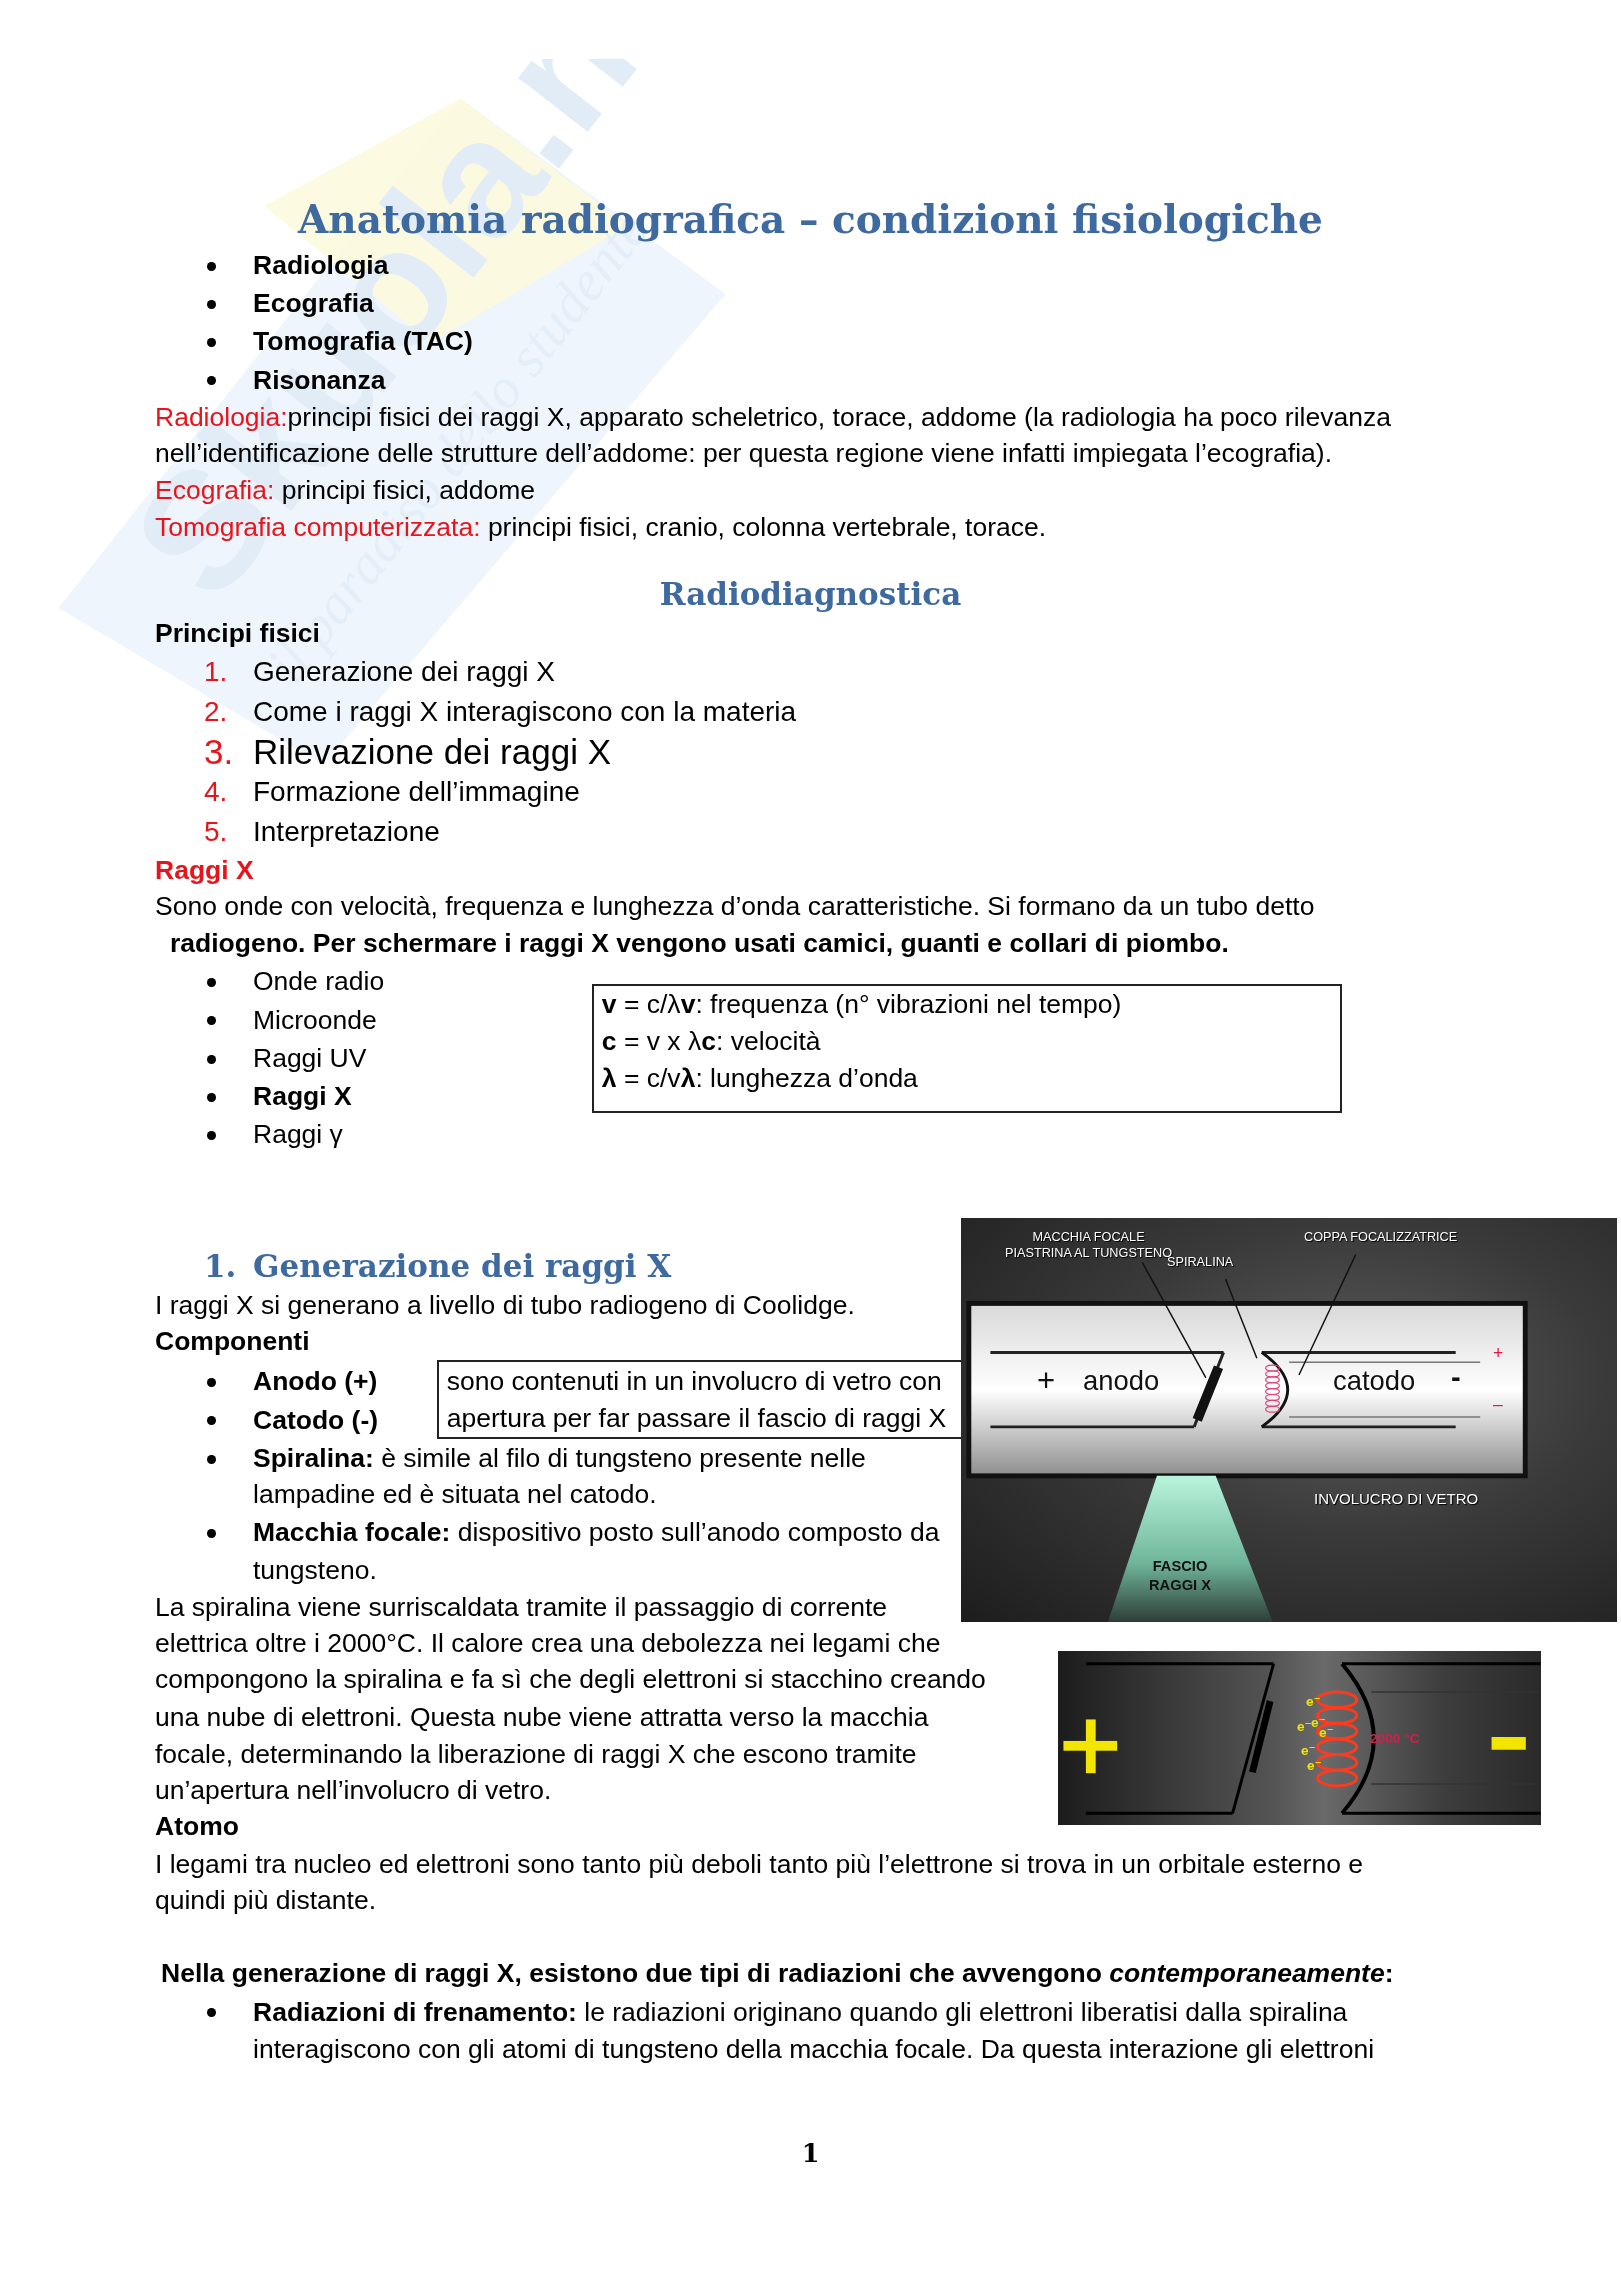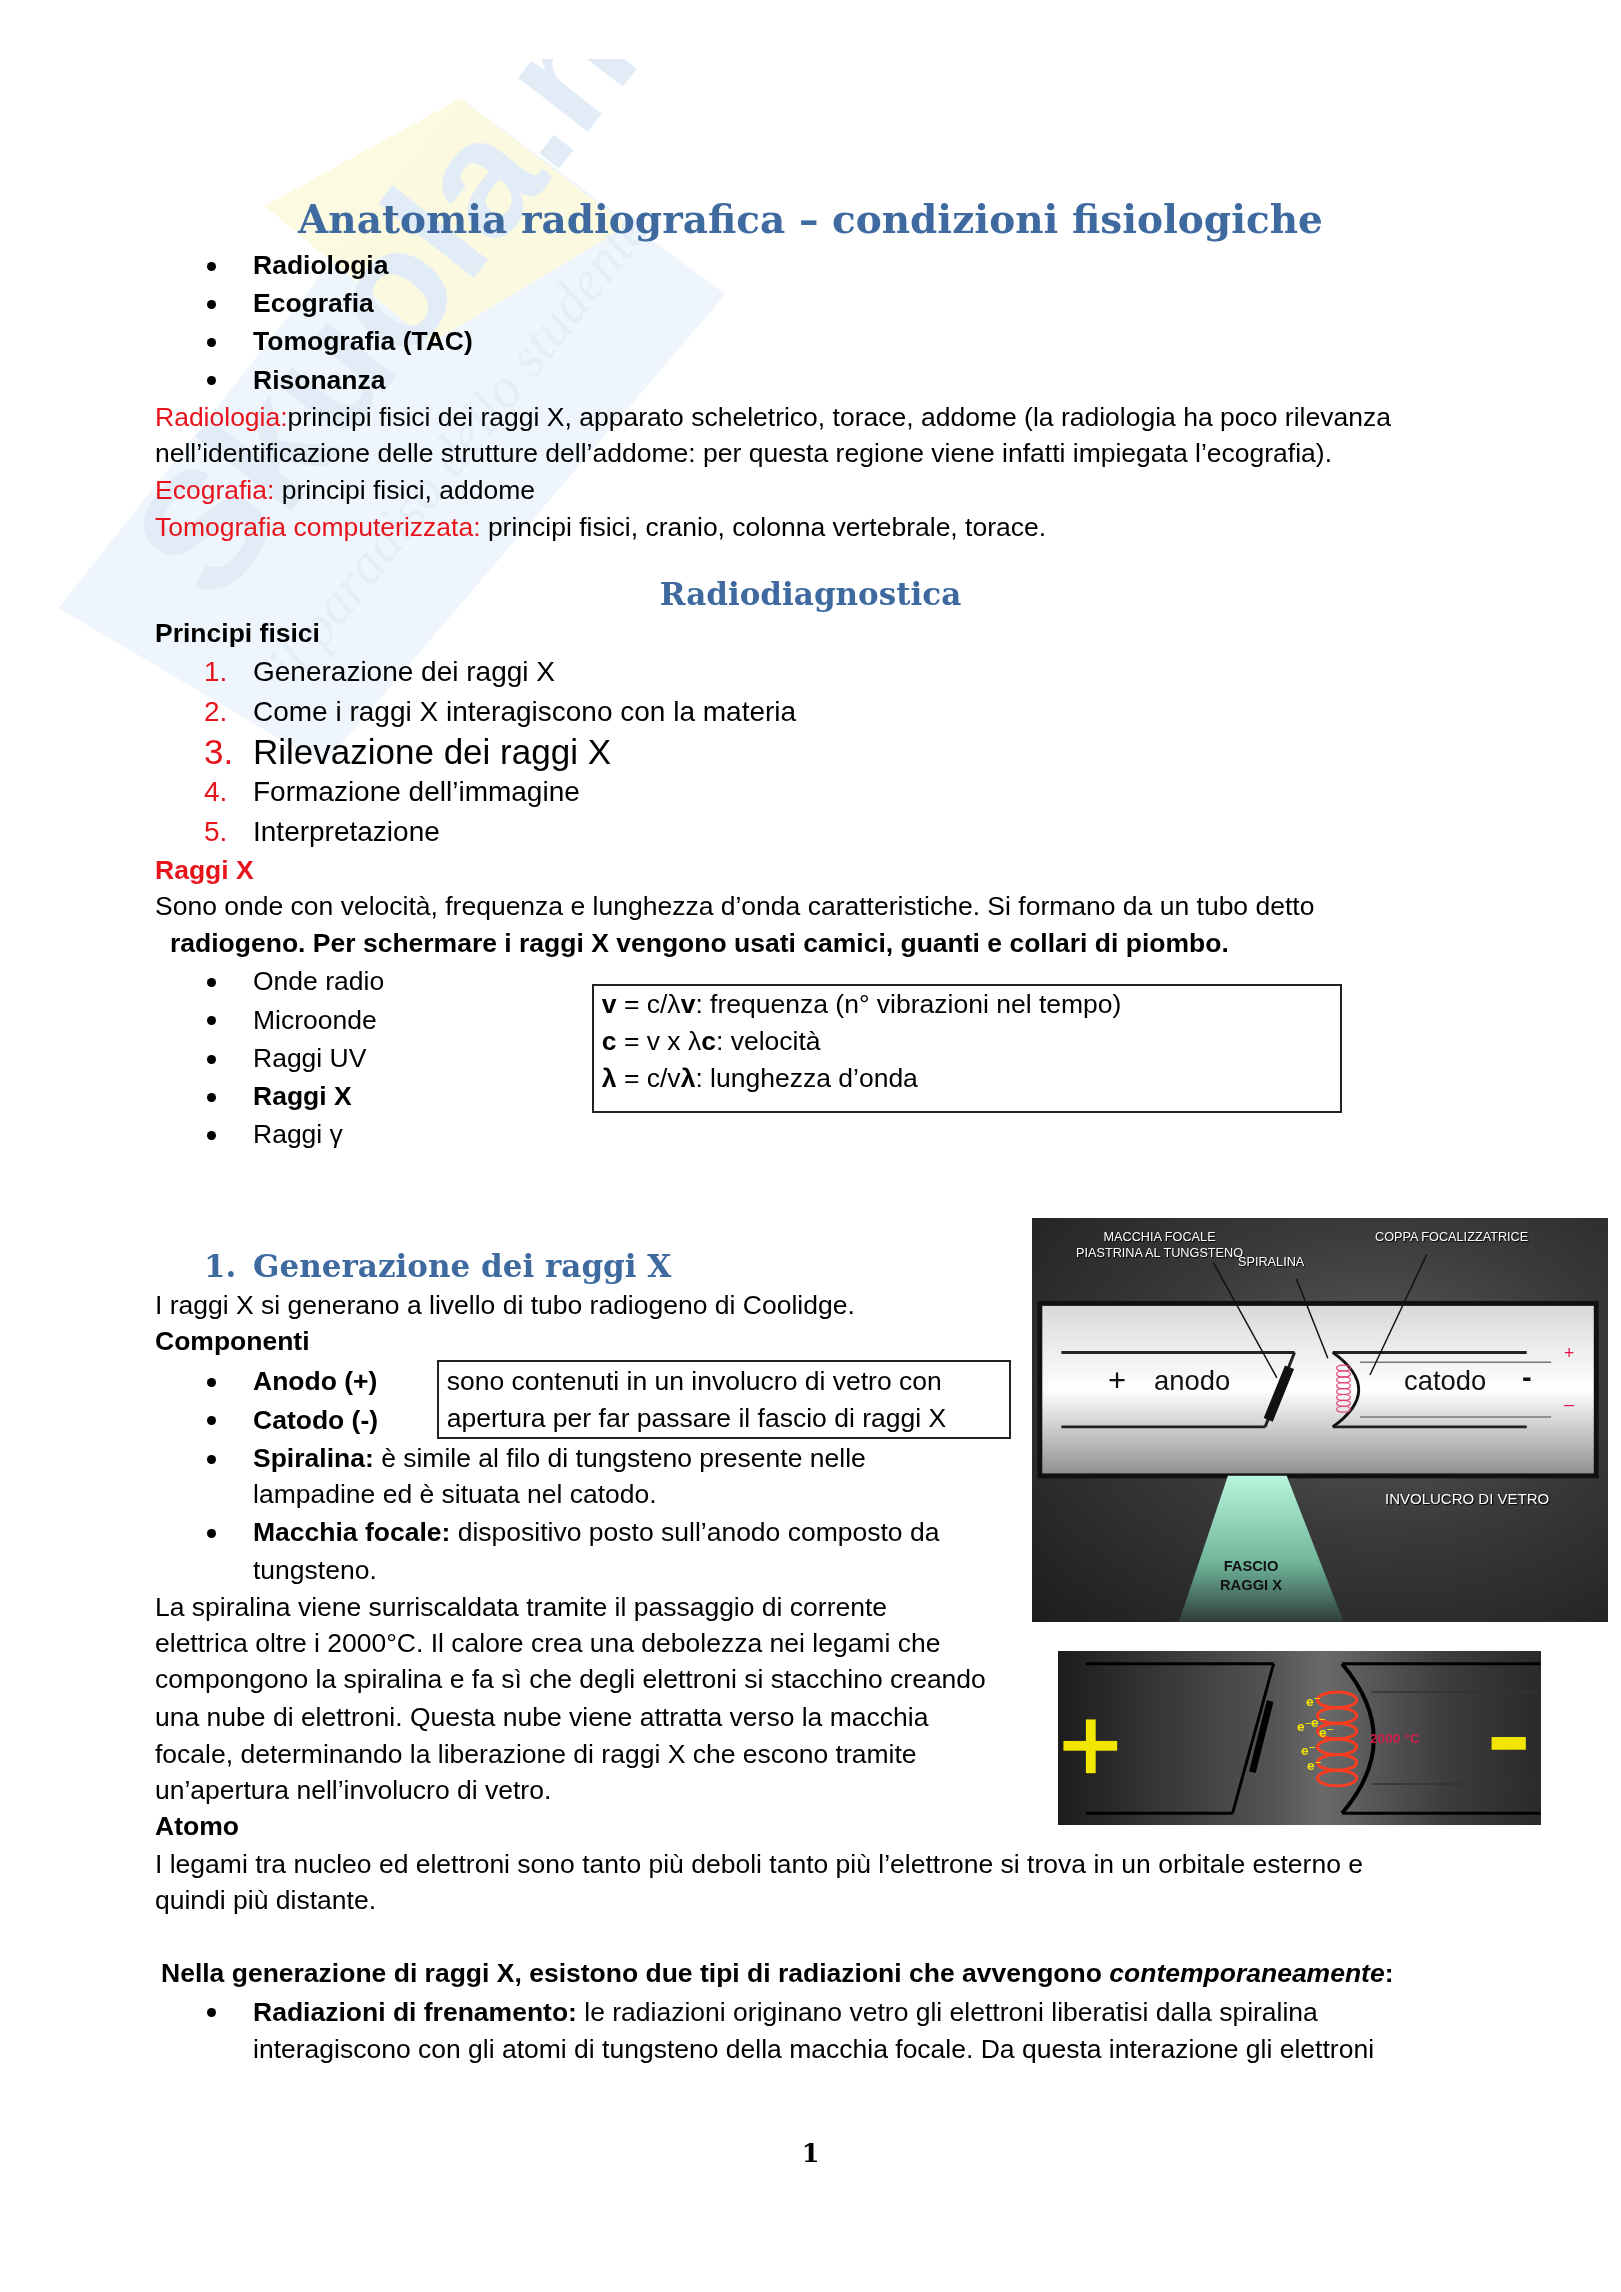--- a/index.html
+++ b/index.html
@@ -106,24 +106,24 @@
 <div class="abs t" style="left:155px; top:1701px;">una nube di elettroni. Questa nube viene attratta verso la macchia</div>
 <div class="abs t" style="left:155px; top:1738px;">focale, determinando la liberazione di raggi X che escono tramite</div>
 <div class="abs t" style="left:155px; top:1774px;">un’apertura nell’involucro di vetro.</div>
 
 <div class="abs t b" style="left:155px; top:1810px;">Atomo</div>
 <div class="abs t" style="left:155px; top:1848px;">I legami tra nucleo ed elettroni sono tanto più deboli tanto più l’elettrone si trova in un orbitale esterno e</div>
 <div class="abs t" style="left:155px; top:1884px;">quindi più distante.</div>
 
 <div class="abs t" style="left:161px; top:1957px;font-weight:bold;"><span>Nella generazione di raggi X, esistono due tipi di radiazioni che avvengono </span><i>contemporaneamente</i><span>:</span></div>
 <span class="bullet" style="left:207px; top:2008px;"></span>
-<div class="abs t" style="left:253px; top:1996px;"><b>Radiazioni di frenamento:</b><span> le radiazioni originano vetro gli elettroni liberatisi dalla spiralina</span></div>
+<div class="abs t" style="left:253px; top:1996px;"><b>Radiazioni di frenamento:</b><span> le radiazioni originano quando gli elettroni liberatisi dalla spiralina</span></div>
 <div class="abs t" style="left:253px; top:2033px;">interagiscono con gli atomi di tungsteno della macchia focale. Da questa interazione gli elettroni</div>
 
-<div class="diagram" style="left:1032px; top:1218px; width:576px; height:404px; background:radial-gradient(ellipse at 60% 40%, #5c5c5c 0%, #3a3a3a 45%, #1d1d1d 100%);">
+<div class="diagram" style="left:961px; top:1218px; width:656px; height:404px; background:radial-gradient(ellipse at 60% 40%, #5c5c5c 0%, #3a3a3a 45%, #1d1d1d 100%);">
   <svg width="576" height="404" viewBox="0 0 588 412" style="position:absolute; left:0; top:0;">
     <defs>
       <linearGradient id="glass" x1="0" y1="0" x2="0" y2="1">
         <stop offset="0" stop-color="#d8d8d8"></stop>
           <stop offset="0.5" stop-color="#ffffff"></stop>
           <stop offset="1" stop-color="#8e8e8e"></stop>
       </linearGradient>
       <linearGradient id="beam" x1="0" y1="0" x2="0" y2="1">
         <stop offset="0" stop-color="#b9f5dc"></stop>
           <stop offset="0.6" stop-color="#6fb59a"></stop>

